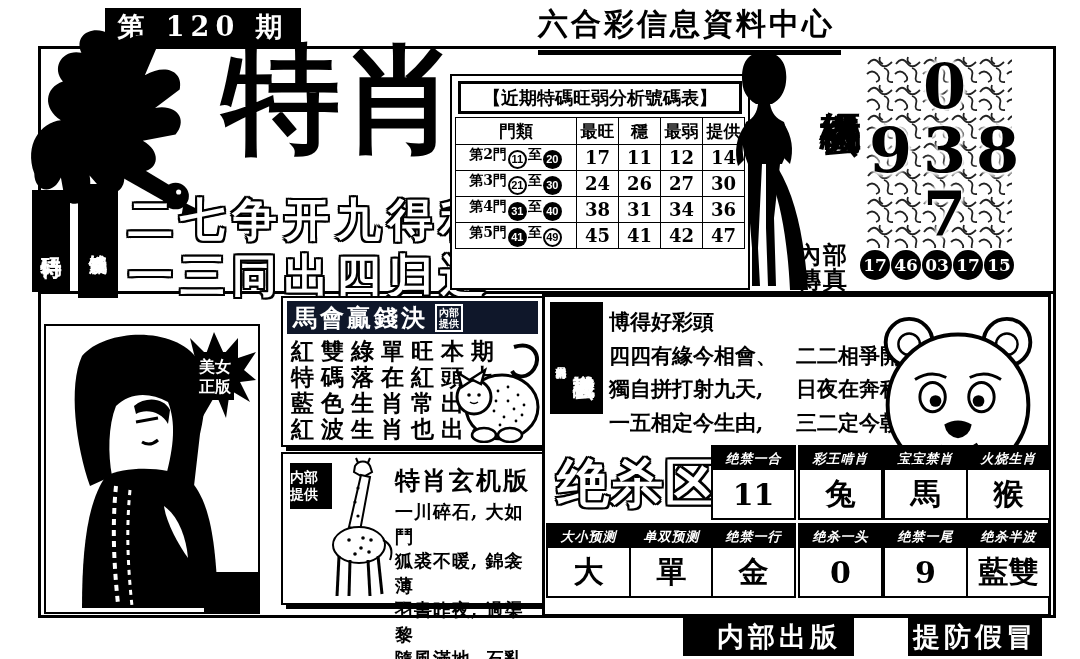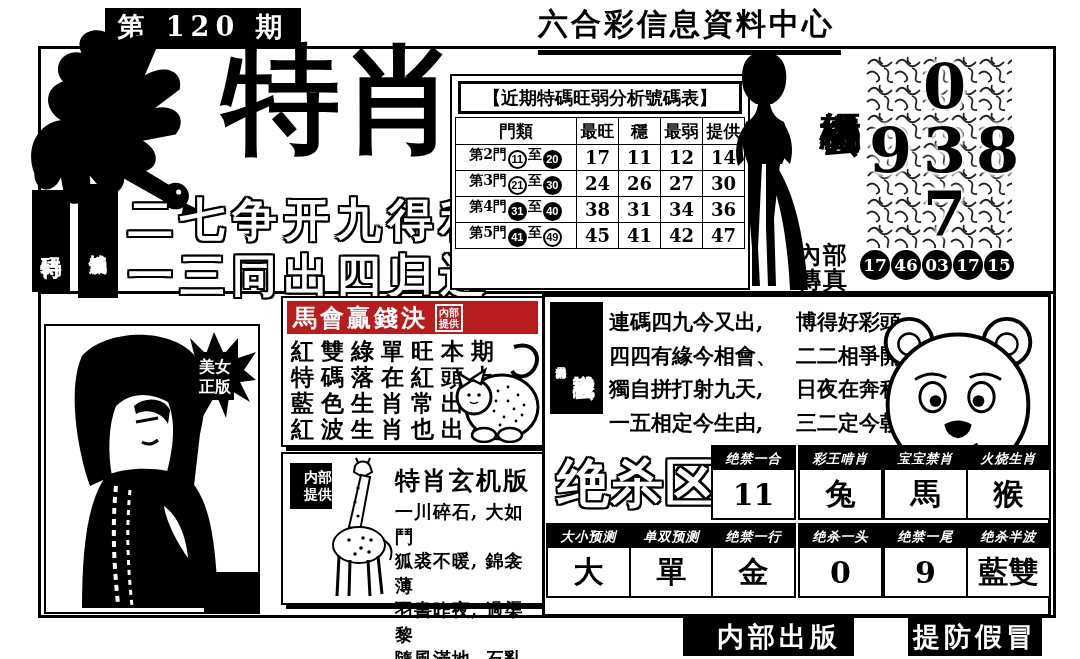--- a/index.html
+++ b/index.html
@@ -69,32 +69,32 @@
 
   .photo-panel { position:absolute; left:44px; top:324px; width:212px; height:286px; border:2px solid #000;
     background:#fff; overflow:hidden; }
   .photo-panel .photo { position:absolute; left:0; top:0; }
   .badge { position:absolute; right:2px; top:4px; }
   .corner-block { position:absolute; right:0; bottom:0; width:54px; height:40px; background:#000; }
 
   .midbox { position:absolute; left:281px; width:259px; border:2px solid #000; background:#fff;
     box-shadow:4px 5px 0 -1px #000; }
   .horse-box { top:296px; height:147px; }
-  .horse-header { position:absolute; left:4px; right:4px; top:3px; height:33px; background:#b91c1c; color:#fff;
+  .horse-header { position:absolute; left:4px; right:4px; top:3px; height:33px; background:#0f172a; color:#fff;
     display:flex; align-items:center; }
   .horse-title { font-size:24px; font-weight:bold; letter-spacing:3px; padding-left:6px; font-family:"DejaVu Serif",serif; }
   .provider-mini { margin-left:7px; border:2px solid #fff; font-size:10px; font-weight:bold; line-height:11px;
     padding:1px 2px; text-align:center; }
   .horse-lines { position:absolute; left:8px; top:40px; font-size:23px; font-weight:bold; line-height:26px;
     letter-spacing:7px; }
   .cat { position:absolute; right:0; bottom:2px; }
 
   .texiao-box { top:452px; height:149px; }
   .texiao-provider { position:absolute; left:7px; top:9px; width:42px; height:46px; background:#000; color:#fff;
-    font-size:14px; font-weight:bold; line-height:17px; text-align:right; display:flex; flex-direction:column;
+    font-size:14px; font-weight:bold; line-height:17px; text-align:left; display:flex; flex-direction:column;
     justify-content:center; }
   .giraffe { position:absolute; left:42px; top:2px; }
   .texiao-title { position:absolute; left:112px; top:10px; font-size:25px; font-weight:bold; letter-spacing:2px;
     font-family:Liberation Mono, monospace; }
   .texiao-lines { position:absolute; left:112px; top:46px; font-size:18px; font-weight:bold; line-height:24.5px;
     letter-spacing:1px; font-family:"DejaVu Serif",serif; }
 
   .shipo-box { position:absolute; left:542px; top:294px; width:503px; height:317px; border:3px solid #000; background:#fff; }
   .shipo-label { position:absolute; left:5px; top:5px; width:53px; height:112px; background:#000; color:#fff;
     display:flex; align-items:center; justify-content:center; gap:2px; }
@@ -341,21 +341,20 @@
     </div>
   </div>
 
   <div class="shipo-box">
     <div class="shipo-label">
       <span class="shipo-sub vtext">内部會員料</span>
       <span class="shipo-title vtext">識破玄機</span>
     </div>
     <div class="shipo-lines">
       <div class="shipo-row">
-          <span>連碼四九今又出,</span>
           <span>博得好彩頭</span>
         </div>
       <div class="shipo-row">
           <span>四四有緣今相會、</span>
           <span>二二相爭開</span>
         </div>
       <div class="shipo-row">
           <span>獨自拼打射九天,</span>
           <span>日夜在奔程</span>
         </div>

